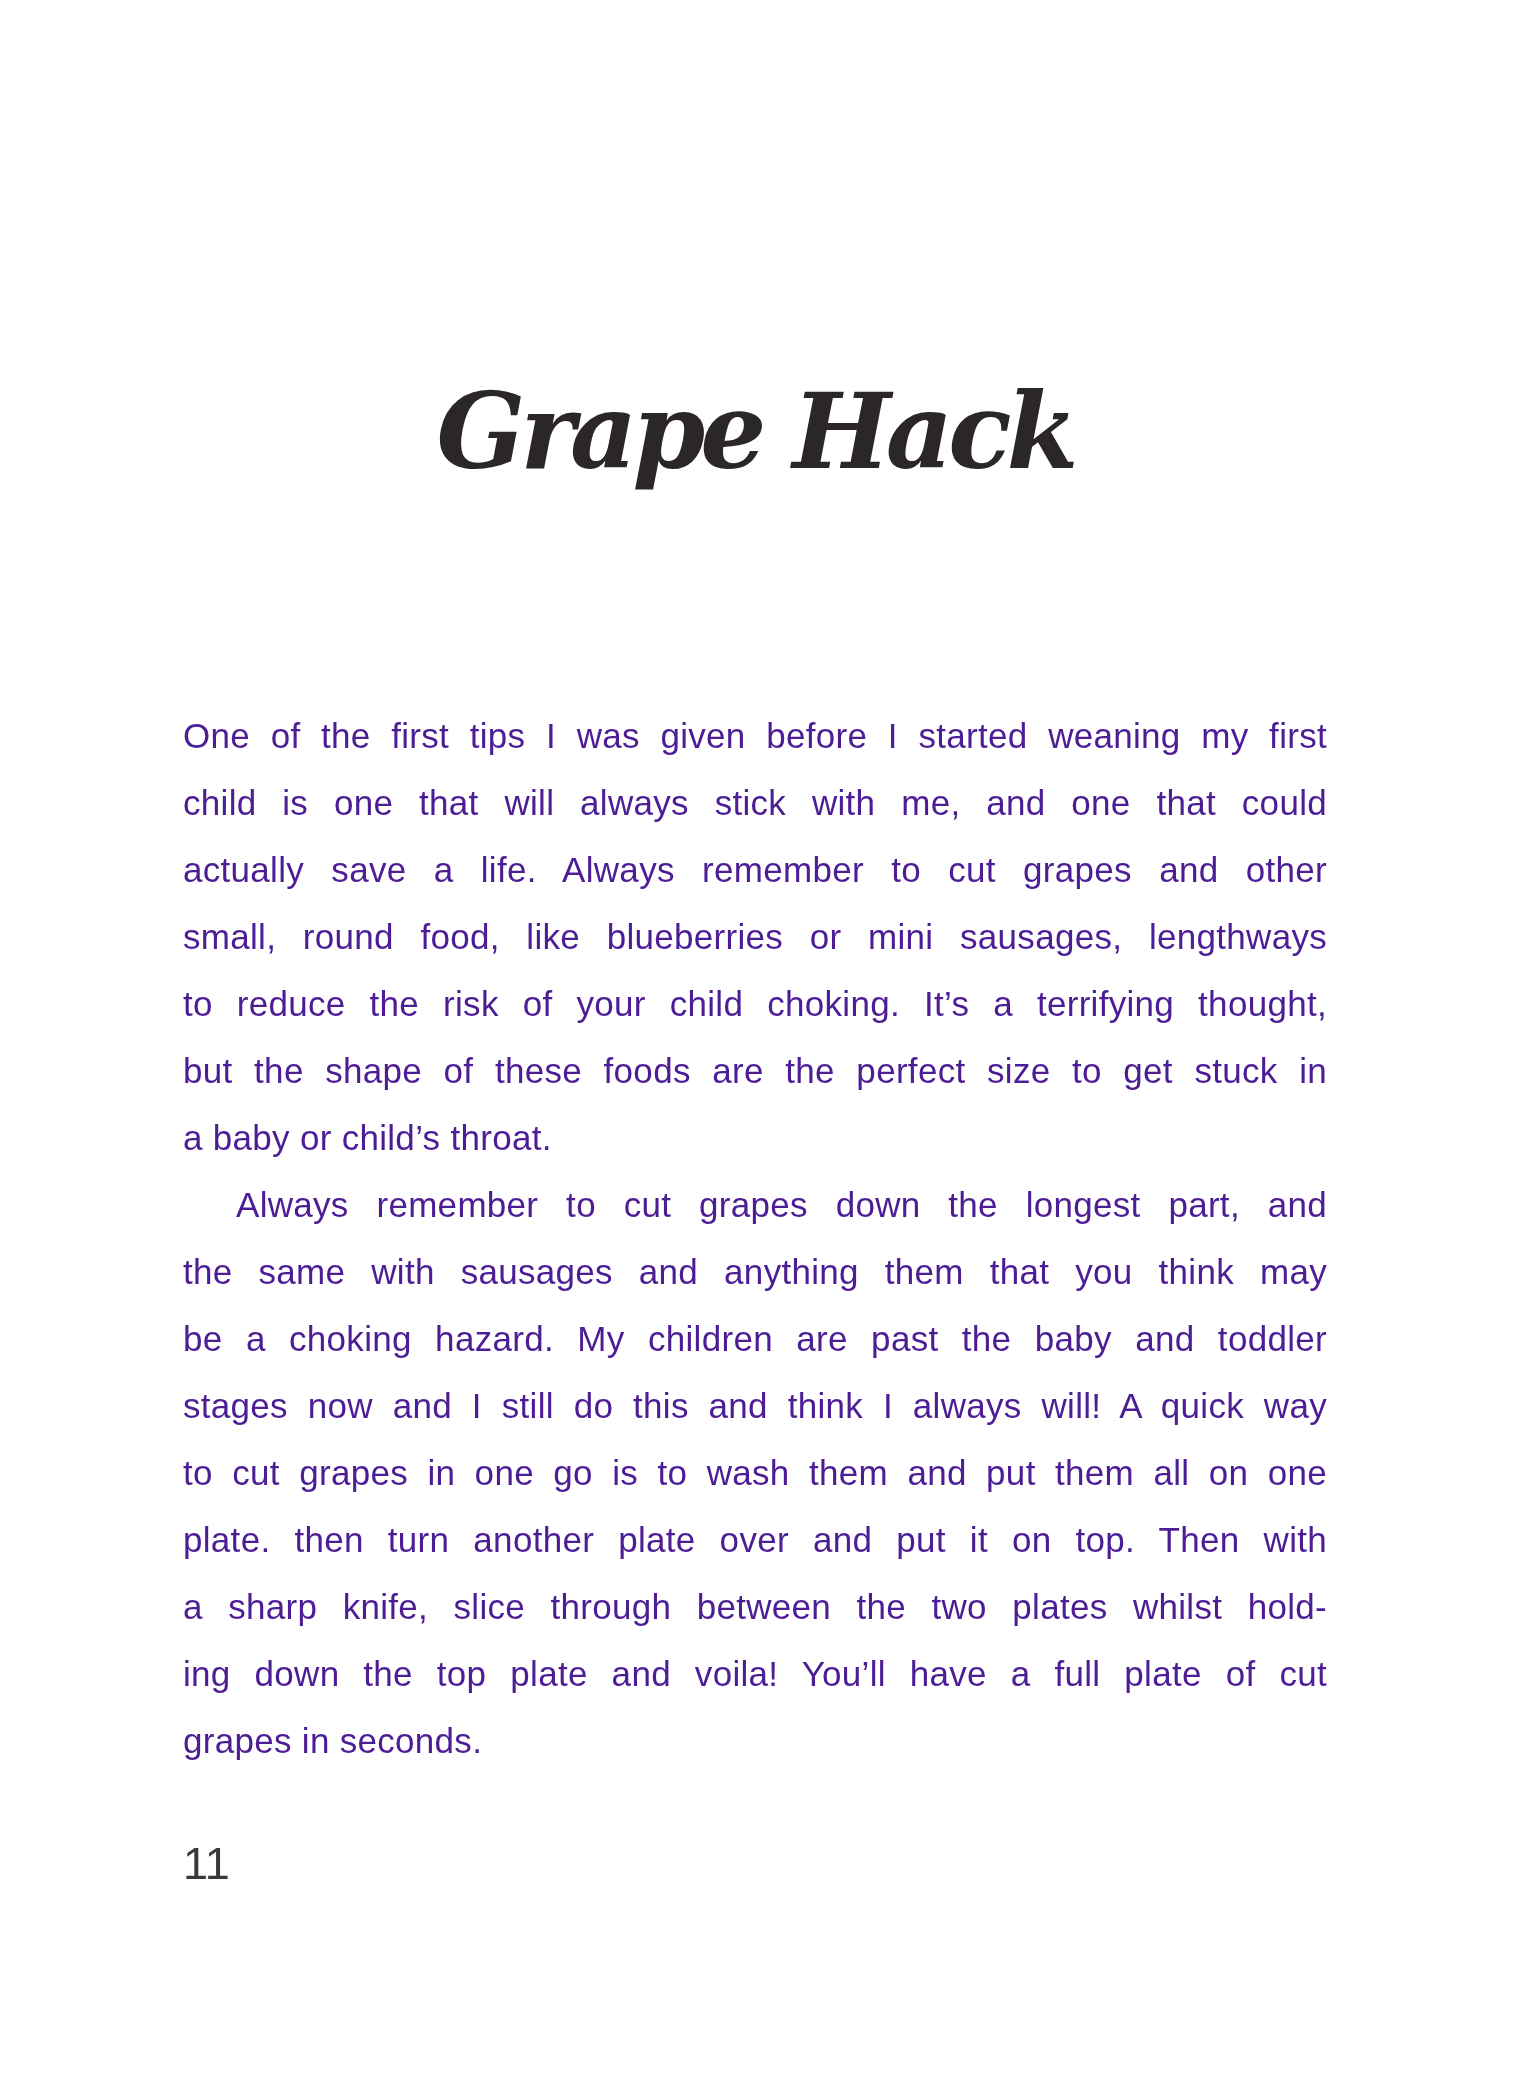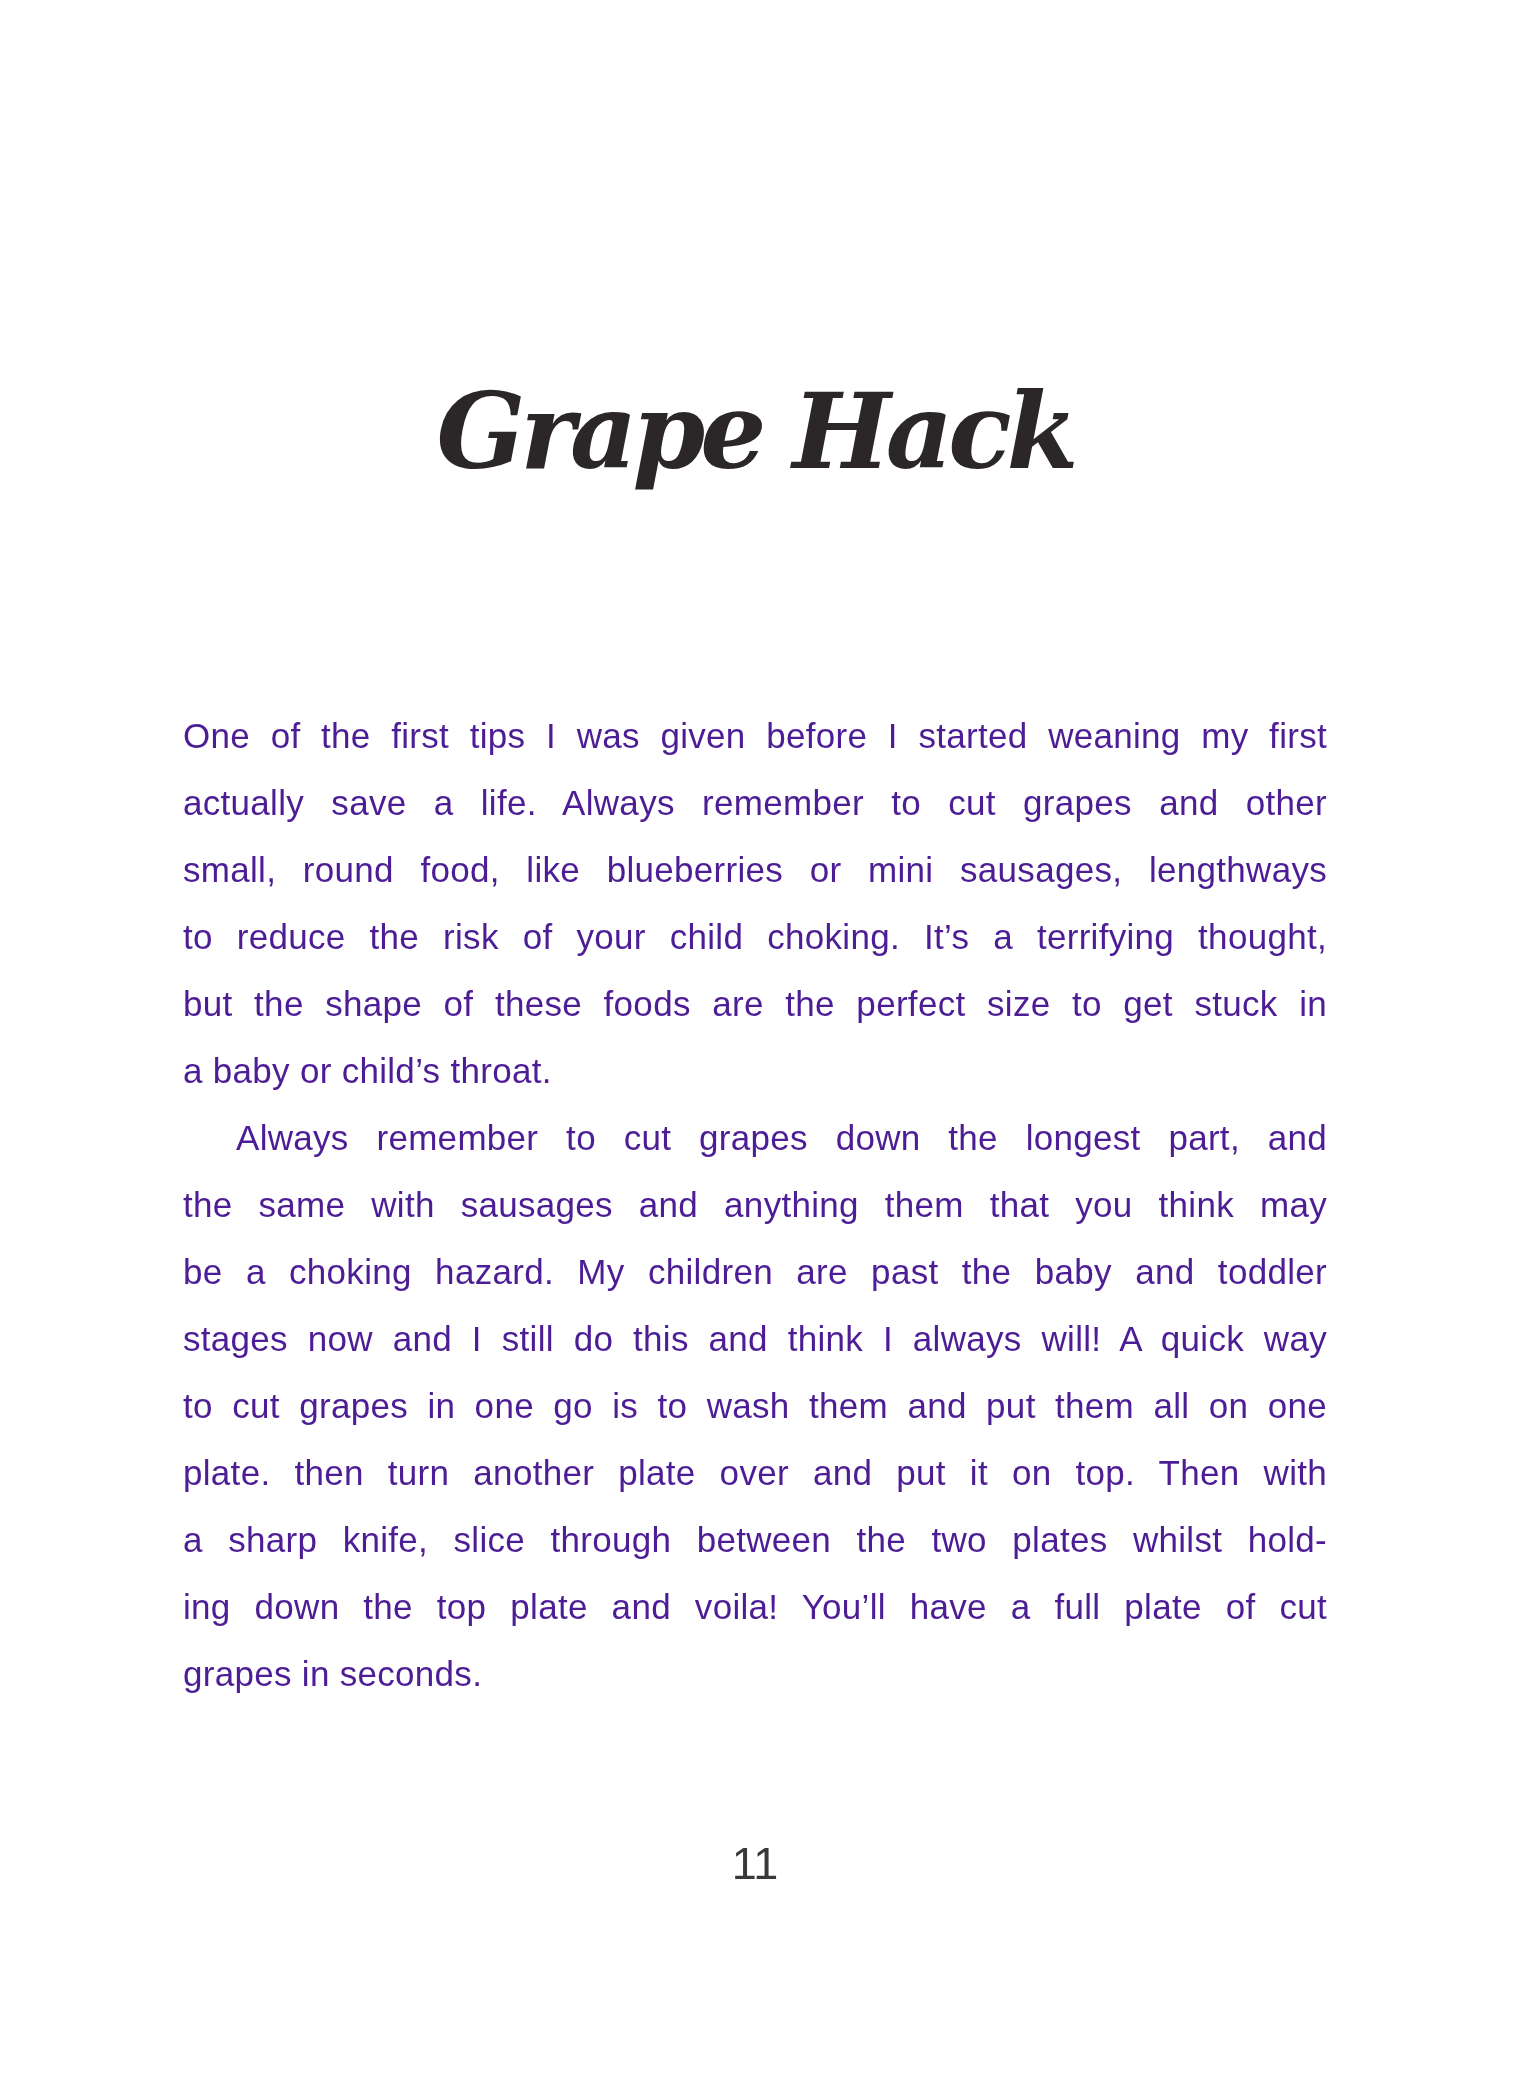--- a/index.html
+++ b/index.html
@@ -52,37 +52,38 @@
     text-align-last: left;
   }
   .text-line.indented {
     text-indent: 53px;
   }
   .page-number {
     position: absolute;
     top: 1838px;
     left: 183px;
     width: 1144px;
-    text-align: center;
+    text-align: left;
     font-size: 45px;
     font-weight: 300;
     color: #39393b;
   }
 </style>
 </head>
 <body>
 
 <div class="page">
 
   <div class="chapter-title">Grape Hack</div>
 
   <div class="body-text">
 
     <div class="paragraph">
       <div class="text-line">One of the first tips I was given before I started weaning my first</div>
+      <div class="text-line">child is one that will always stick with me, and one that could</div>
       <div class="text-line">actually save a life. Always remember to cut grapes and other</div>
       <div class="text-line">small, round food, like blueberries or mini sausages, lengthways</div>
       <div class="text-line">to reduce the risk of your child choking. It’s a terrifying thought,</div>
       <div class="text-line">but the shape of these foods are the perfect size to get stuck in</div>
       <div class="text-line last-line">a baby or child’s throat.</div>
     </div>
 
     <div class="paragraph">
       <div class="text-line indented">Always remember to cut grapes down the longest part, and</div>
       <div class="text-line">the same with sausages and anything them that you think may</div>

